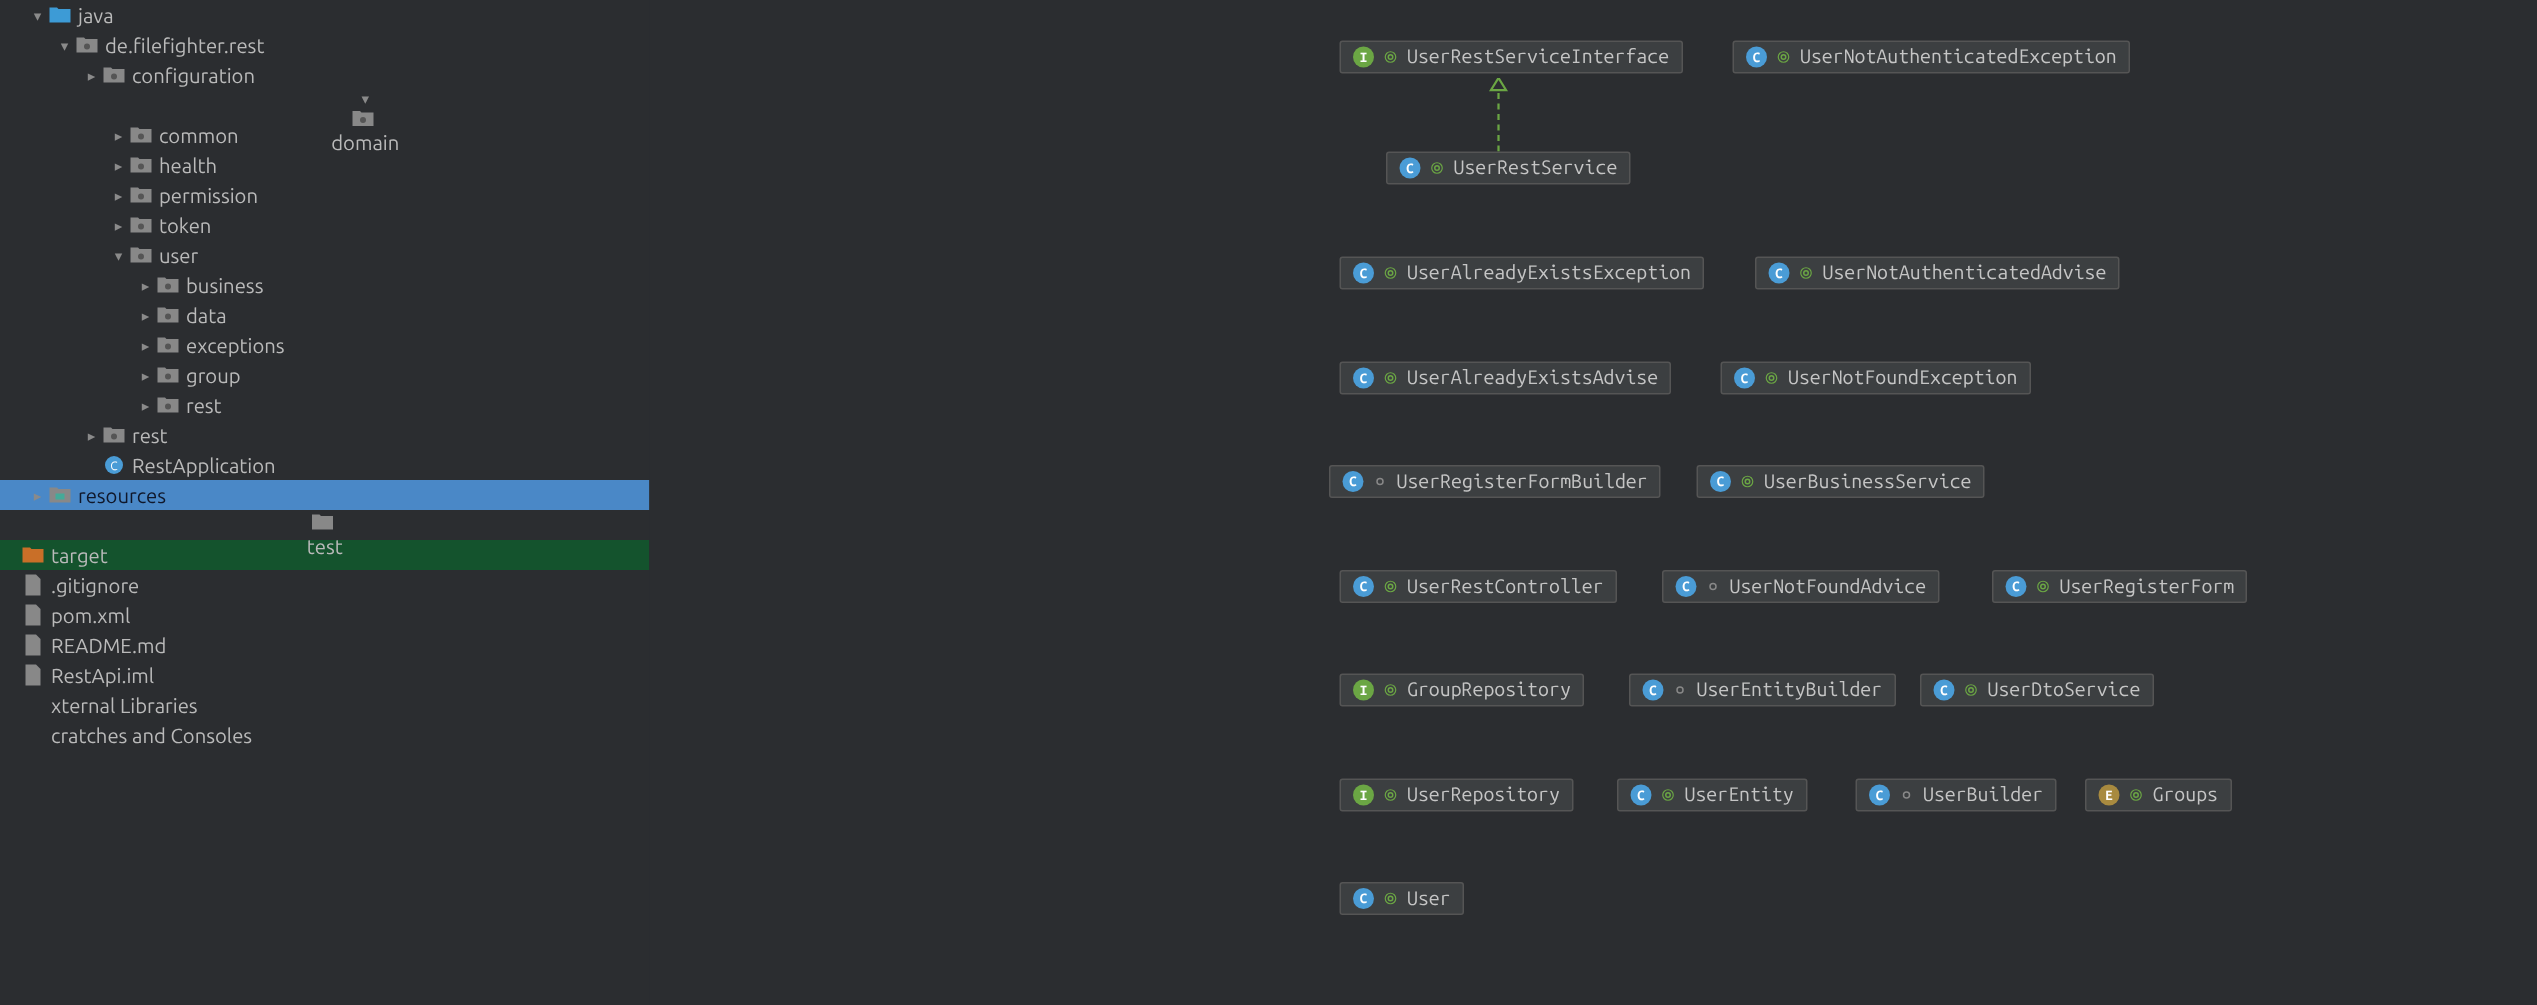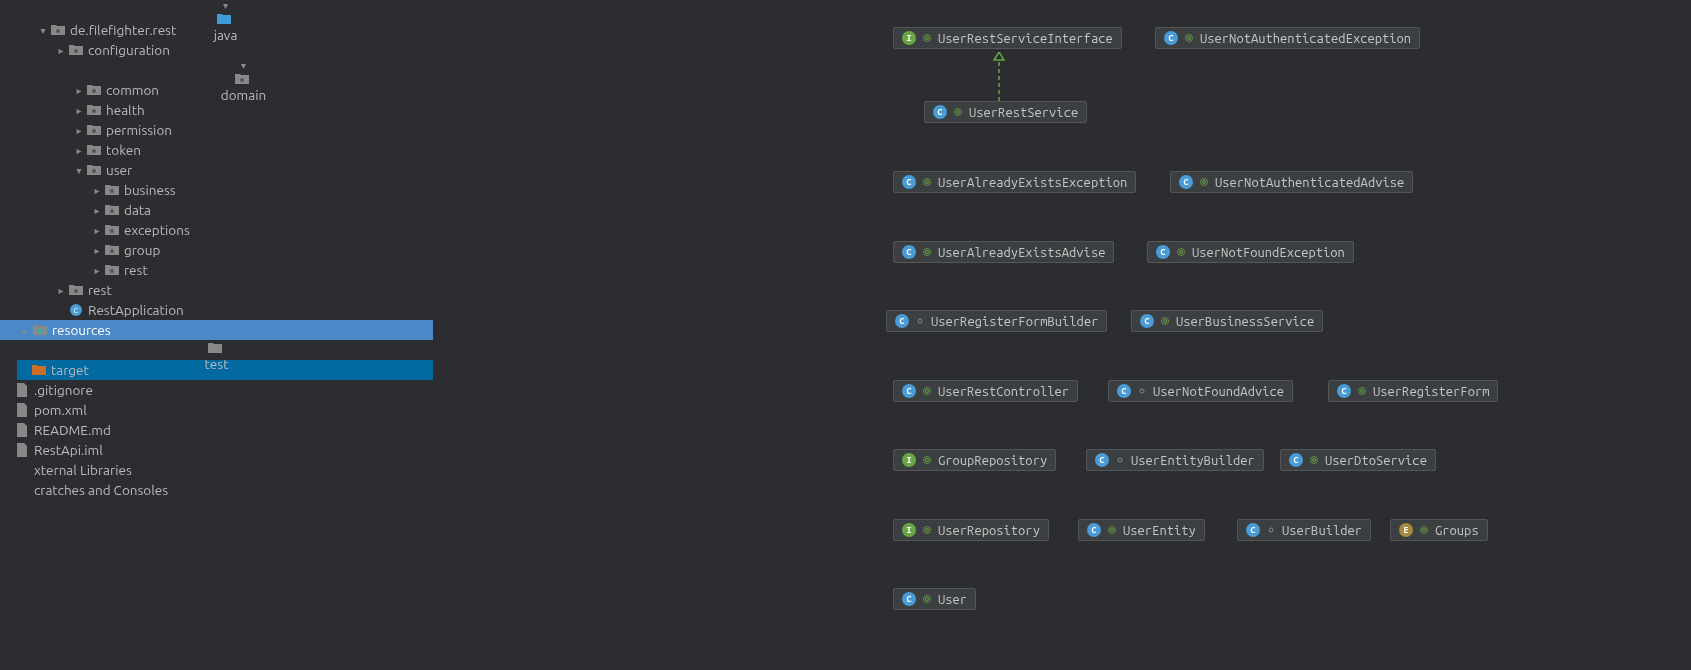--- a/index.html
+++ b/index.html
@@ -20,22 +20,22 @@
     overflow: hidden;
   }
   .tree-row {
     display: flex;
     align-items: center;
     height: 20px;
     padding-left: 4px;
     cursor: pointer;
     white-space: nowrap;
   }
-  .tree-row.selected { background: #4a88c7; color: #ffffff; }
-  .tree-row.highlighted { background: #0369a1; margin-left: 17px; }
+  .tree-row.selected { background: #4a88c7; color: #0f172a; }
+  .tree-row.highlighted { background: #14532d; }
   .arrow {
     width: 14px;
     display: inline-flex;
     justify-content: center;
     align-items: center;
     color: #8a8a8a;
     font-size: 10px;
   }
   .arrow.expanded::before { content: "▾"; }
   .arrow.collapsed::before { content: "▸"; }
@@ -91,21 +91,21 @@
     justify-content: center;
   }
   .lock-icon.public { color: #6ba644; }
   .lock-icon.package { color: #888; }
   svg.arrow-svg { position: absolute; pointer-events: none; }
 </style>
 </head>
 <body>
 
 <div class="sidebar" id="sidebar">
-    <div class="tree-row" style="padding-left: 18px; flex-direction: column;">
+    <div class="tree-row" style="padding-left: 18px;">
       <span class="arrow expanded"></span>
       <span class="icon">
         <svg viewBox="0 0 16 16">
           <path fill="#3d9bd6" d="M1 3h5l1 1h8v9H1z"></path>
         </svg>
       </span>
       <span class="label">java</span>
     </div>
     <div class="tree-row" style="padding-left: 36px;">
       <span class="arrow expanded"></span>

